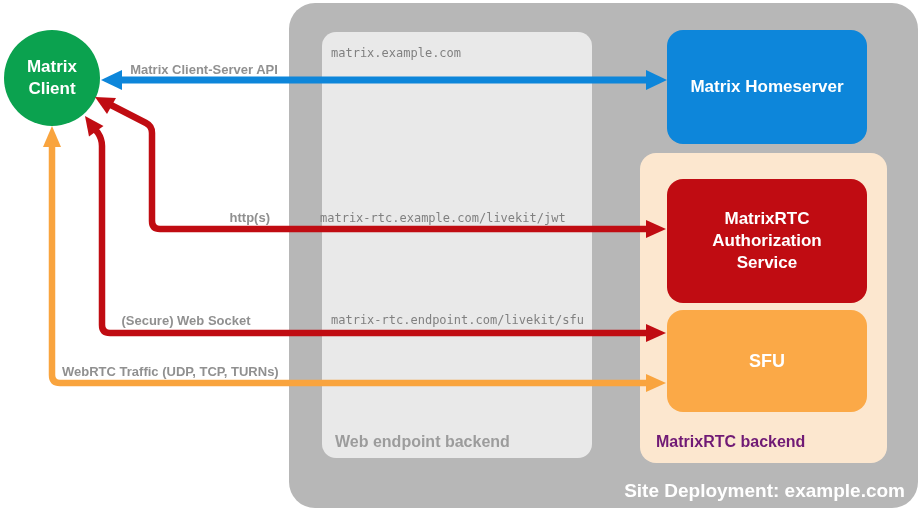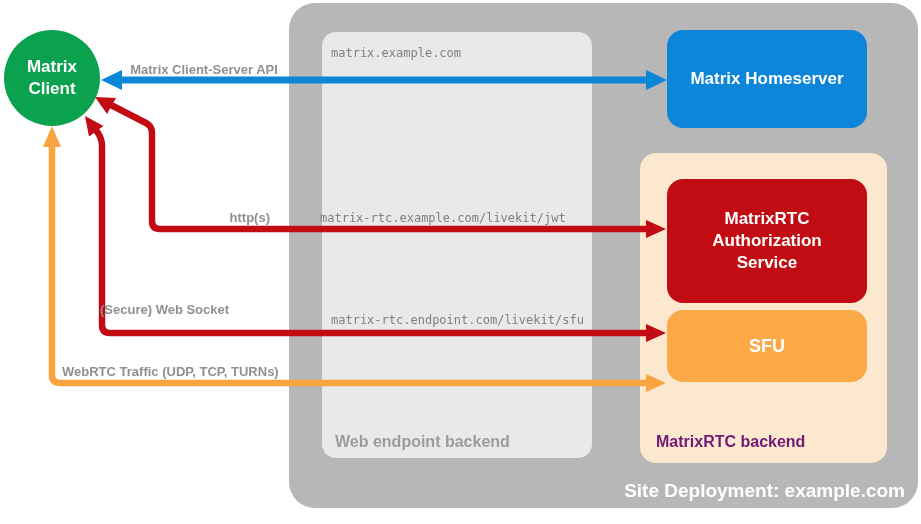--- a/index.html
+++ b/index.html
@@ -10,24 +10,24 @@
   .abs{position:absolute;}
   
   .outer-container{left:289px;top:3px;width:629px;height:505px;background:#b7b7b7;border-radius:26px;}
   .inner-routing{left:322px;top:32px;width:270px;height:426px;background:#e9e9e9;border-radius:14px;}
   .backend-container{left:640px;top:153px;width:247px;height:310px;background:#fce7cf;border-radius:16px;}
   
   .node{
     left:667px;width:200px;border-radius:16px;display:flex;align-items:center;justify-content:center;
     color:#ffffff;font-weight:bold;text-align:center;
   }
-  .node-homeserver{top:30px;height:98px;background:#0d86da;font-size:17px;}
+  .node-homeserver{top:30px;height:114px;background:#0d86da;font-size:17px;}
   .node-auth{top:179px;height:124px;background:#c00c12;font-size:17px;line-height:1.3;}
   .node-auth .wrap{width:150px;}
-  .node-sfu{top:310px;height:72px;background:#fba947;font-size:18px;}
+  .node-sfu{top:310px;height:102px;background:#fba947;font-size:18px;}
   
   .client-circle{
     left:4px;top:30px;width:96px;height:96px;border-radius:50%;background:#0ba24f;
     display:flex;flex-direction:column;align-items:center;justify-content:center;
     color:#ffffff;font-weight:bold;font-size:17px;line-height:22px;text-align:left;
   }
   
   .conn-label{font-weight:bold;font-size:13px;color:#909090;white-space:nowrap;}
   .mono{font-family:"DejaVu Sans Mono","Liberation Mono",monospace;font-size:12px;color:#808080;white-space:nowrap;}
   .zone-label{font-weight:bold;font-size:16px;color:#9c9c9c;white-space:nowrap;}
@@ -80,21 +80,21 @@
 
     <g>
       <path d="M52,144 L52,375 Q52,383 60,383 L650,383" fill="none" stroke-width="6.5" stroke="#f9a43e"></path>
       <polygon points="52,126 43,147 61,147" fill="#f9a43e"></polygon>
       <polygon points="666,383 646,374 646,392" fill="#f9a43e"></polygon>
     </g>
   </svg>
 
   <div class="abs conn-label" style="left:120px;top:62px;width:168px;text-align:center;">Matrix Client-Server API</div>
   <div class="abs conn-label" style="left:150px;top:210px;width:120px;text-align:right;">http(s)</div>
-  <div class="abs conn-label" style="left:100px;top:302px;width:172px;text-align:left;">(Secure) Web Socket</div>
+  <div class="abs conn-label" style="left:100px;top:313px;width:172px;text-align:center;">(Secure) Web Socket</div>
   <div class="abs conn-label" style="left:62px;top:364px;">WebRTC Traffic (UDP, TCP, TURNs)</div>
 
   <div class="abs mono" style="left:331px;top:46px;">matrix.example.com</div>
   <div class="abs mono" style="left:320px;top:211px;">matrix-rtc.example.com/livekit/jwt</div>
   <div class="abs mono" style="left:331px;top:313px;">matrix-rtc.endpoint.com/livekit/sfu</div>
 
   <div class="abs zone-label" style="left:335px;top:433px;">Web endpoint backend</div>
   <div class="abs zone-label" style="left:656px;top:433px;color:#701a75;">MatrixRTC backend</div>
   <div class="abs site-label" style="right:16px;top:480px;">Site Deployment: example.com</div>
 

